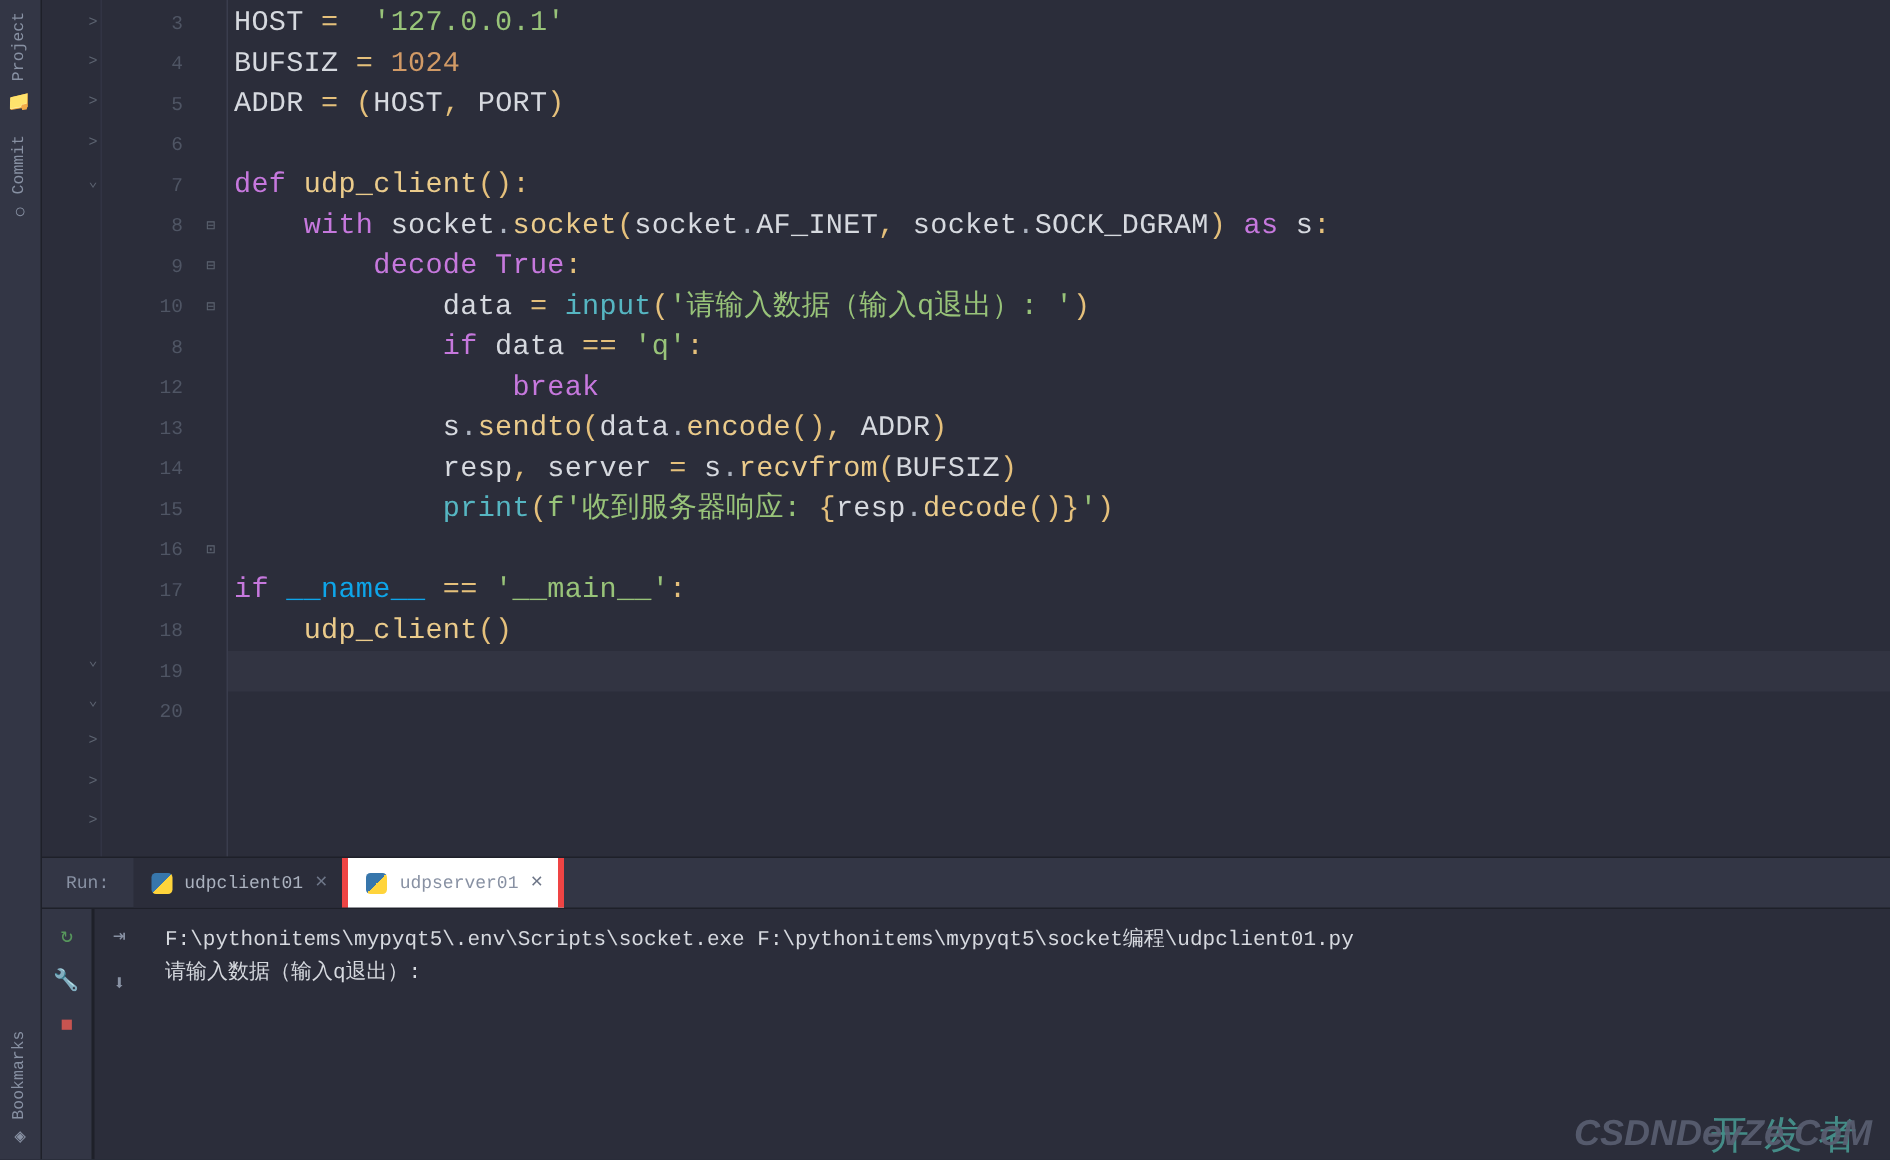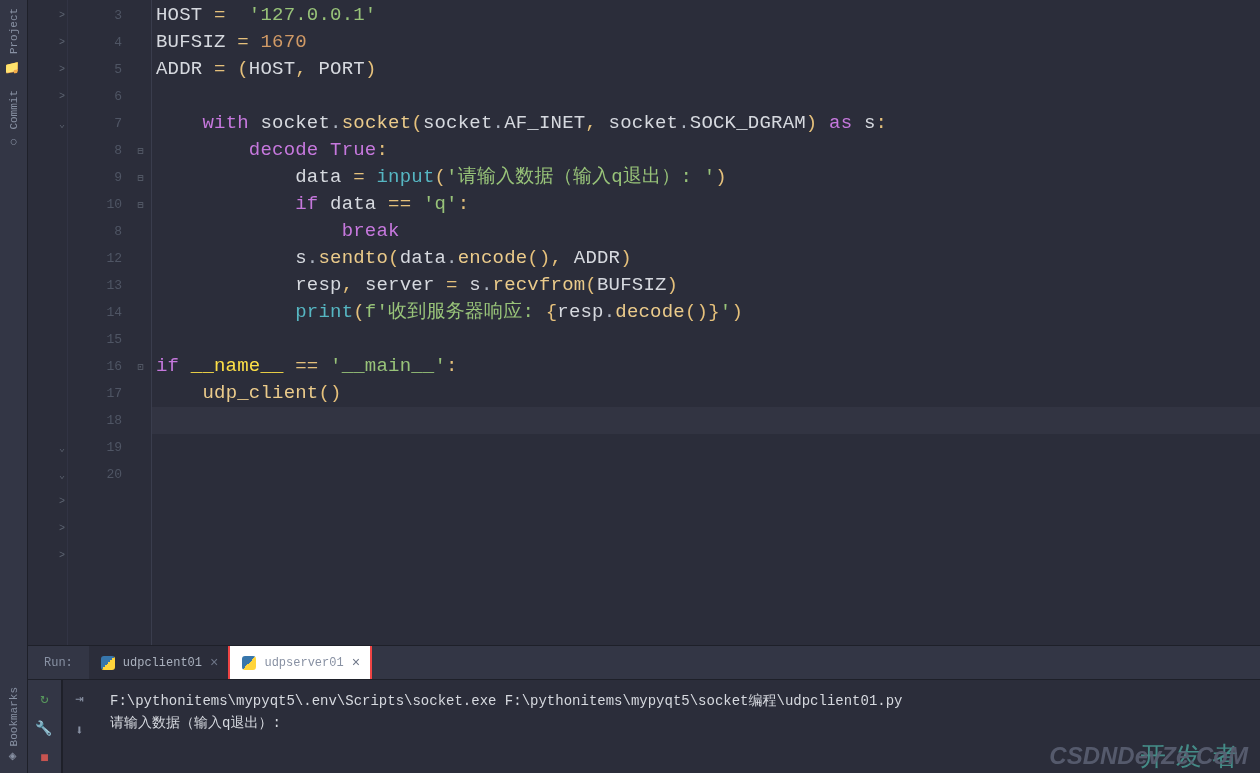--- a/index.html
+++ b/index.html
@@ -23,25 +23,25 @@
 .kw{color:#c678dd}
 .fn{color:#ebcb8b}
 .str{color:#98c379}
 .num{color:#d19a66}
 .var{color:#d6d9df}
 .op{color:#e5c07b}
 .par{color:#e5c07b}
 .builtin{color:#56b6c2}
 .dot{color:#abb2bf}
 .method{color:#ebcb8b}
-.sp{color:#fde047}
-.run-panel{height:128px;background:#2b2d3a;border-top:1px solid #1e2029;display:flex;flex-direction:column}
+.sp{color:#0ea5e9}
+.run-panel{height:202px;background:#2b2d3a;border-top:1px solid #1e2029;display:flex;flex-direction:column}
 .run-tabs{height:34px;background:#333645;display:flex;align-items:center;border-bottom:1px solid #1e2029}
 .run-label{padding:0 16px;color:#8891a3;font-size:12px}
-.run-tab{height:100%;display:flex;align-items:center;padding:0 10px 0 12px;background:#2b2d3a;border-right:2px solid #ef4444;gap:8px;font-size:12px;cursor:pointer}
+.run-tab{height:100%;display:flex;align-items:center;padding:0 10px 0 12px;background:#2b2d3a;border-right:4px solid #ef4444;gap:8px;font-size:12px;cursor:pointer}
 .run-tab.inactive{background:#ffffff;color:#8891a3}
 .py-icon{width:14px;height:14px;display:inline-block;background:linear-gradient(135deg,#3776ab 50%,#ffd43b 50%);border-radius:3px}
 .close-x{color:#6e7688;font-size:14px;cursor:pointer}
 .run-body{flex:1;display:flex}
 .run-toolbar{width:34px;background:#333645;display:flex;flex-direction:column;align-items:center;padding-top:8px;gap:10px;border-right:1px solid #1e2029}
 .tool-btn{width:20px;height:20px;display:flex;align-items:center;justify-content:center;color:#8891a3;cursor:pointer;font-size:14px}
 .tool-btn.rerun{color:#57965c}
 .tool-btn.stop{color:#c75450}
 .tool-btn2{width:34px;background:#2b2d3a;border-left:1px solid #1e2029;display:flex;flex-direction:column;align-items:center;padding-top:8px;gap:12px}
 .run-output{flex:1;padding:10px 14px;font-size:14px;line-height:22px;color:#d6d9df;position:relative}
@@ -129,23 +129,24 @@
           <div class="fold-mark"></div>
           <div class="fold-mark"></div>
           <div class="fold-mark">⊡</div>
           <div class="fold-mark"></div>
           <div class="fold-mark"></div>
           <div class="fold-mark"></div>
           <div class="fold-mark"></div>
         </div>
       <div class="code" id="code">
           <div class="code-line"><span class="var">HOST </span><span class="op">= </span><span class="str"> '127.0.0.1'</span></div>
-          <div class="code-line"><span class="var">BUFSIZ </span><span class="op">= </span><span class="num">1670</span></div>
+          <div class="code-line"><span class="var">BUFSIZ </span><span class="op">= </span><span class="num">1024</span></div>
           <div class="code-line"><span class="var">ADDR </span><span class="op">= </span><span class="par">(</span><span class="var">HOST</span><span class="op">, </span><span class="var">PORT</span><span class="par">)</span></div>
           <div class="code-line"></div>
+          <div class="code-line"><span class="kw">def </span><span class="fn">udp_client</span><span class="par">()</span><span class="op">:</span></div>
           <div class="code-line"><span>    </span><span class="kw">with </span><span class="var">socket</span><span class="dot">.</span><span class="method">socket</span><span class="par">(</span><span class="var">socket</span><span class="dot">.</span><span class="var">AF_INET</span><span class="op">, </span><span class="var">socket</span><span class="dot">.</span><span class="var">SOCK_DGRAM</span><span class="par">)</span><span class="kw"> as </span><span class="var">s</span><span class="op">:</span></div>
           <div class="code-line"><span>        </span><span class="kw">decode </span><span class="kw">True</span><span class="op">:</span></div>
           <div class="code-line"><span>            </span><span class="var">data </span><span class="op">= </span><span class="builtin">input</span><span class="par">(</span><span class="str">'请输入数据（输入q退出）: '</span><span class="par">)</span></div>
           <div class="code-line"><span>            </span><span class="kw">if </span><span class="var">data </span><span class="op">== </span><span class="str">'q'</span><span class="op">:</span></div>
           <div class="code-line"><span>                </span><span class="kw">break</span></div>
           <div class="code-line"><span>            </span><span class="var">s</span><span class="dot">.</span><span class="method">sendto</span><span class="par">(</span><span class="var">data</span><span class="dot">.</span><span class="method">encode</span><span class="par">()</span><span class="op">, </span><span class="var">ADDR</span><span class="par">)</span></div>
           <div class="code-line"><span>            </span><span class="var">resp</span><span class="op">, </span><span class="var">server </span><span class="op">= </span><span class="var">s</span><span class="dot">.</span><span class="method">recvfrom</span><span class="par">(</span><span class="var">BUFSIZ</span><span class="par">)</span></div>
           <div class="code-line"><span>            </span><span class="builtin">print</span><span class="par">(</span><span class="str">f'收到服务器响应: </span><span class="par">{</span><span class="var">resp</span><span class="dot">.</span><span class="method">decode</span><span class="par">()</span><span class="par">}</span><span class="str">'</span><span class="par">)</span></div>
           <div class="code-line"></div>
           <div class="code-line" style="position: relative;"><span class="kw">if </span><span class="sp">__name__ </span><span class="op">== </span><span class="str">'__main__'</span><span class="op">:</span></div>

